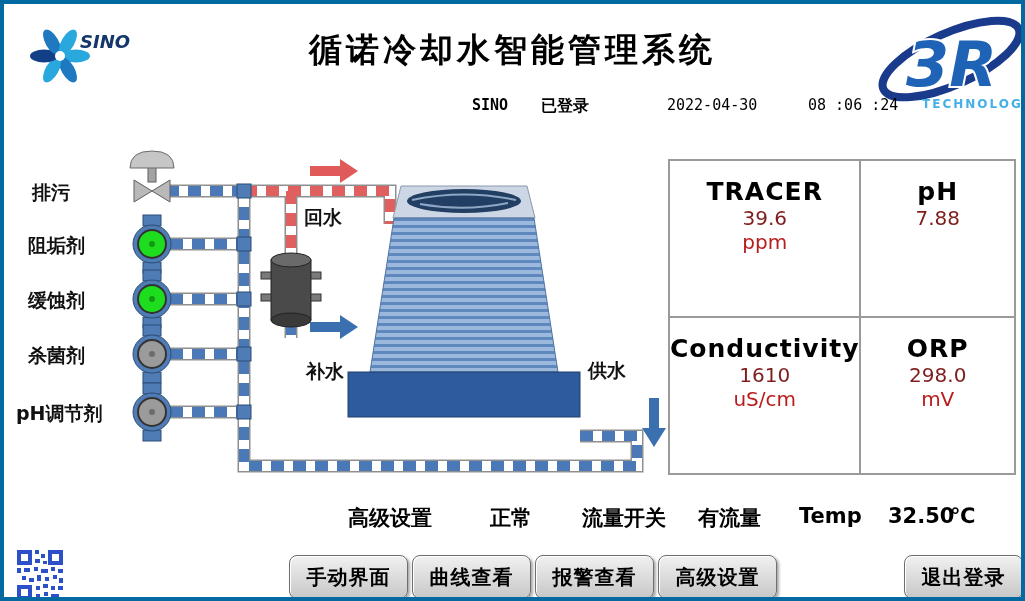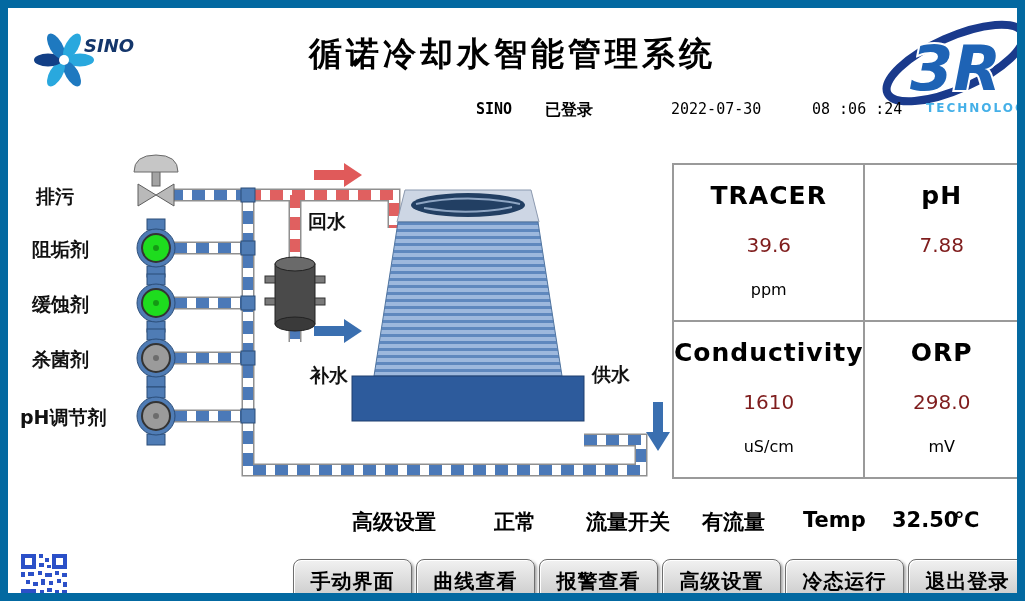--- a/index.html
+++ b/index.html
@@ -1,38 +1,38 @@
 <!DOCTYPE html>
 <html><head>
 <meta charset="utf-8">
 <style>
   *{margin:0;padding:0;box-sizing:border-box}
   html,body{background:#9a9a9a}
   body{font-family:"DejaVu Sans","Liberation Sans",sans-serif;}
-  .screen{position:relative;width:1025px;height:601px;background:#ffffff;overflow:hidden;border:8px solid #0369a1}
+  .screen{position:relative;width:1025px;height:601px;background:#ffffff;overflow:hidden;border:4px solid #0369a1}
   .abs{position:absolute}
 
   .page-title{position:absolute;top:24px;left:0;width:100%;text-align:center;
     font-size:33px;font-weight:700;letter-spacing:4px;color:#000}
 
   .login-row span{position:absolute;top:92px;color:#000}
   .u-mono{font-family:"DejaVu Sans Mono","Liberation Mono",monospace;font-weight:700;font-size:15px}
   .t-mono{font-family:"DejaVu Sans Mono","Liberation Mono",monospace;font-size:15px}
   .cjk16{font-size:16px;font-weight:600}
 
   .dlabel{position:absolute;font-size:19px;font-weight:600;color:#111;white-space:nowrap}
 
   .panel{position:absolute;left:664px;top:155px;width:348px;height:316px;
     display:grid;grid-template-columns:1fr 1fr;grid-template-rows:1fr 1fr;
     border:1px solid #9a9a9a;background:#fff}
   .cell{border:1px solid #9a9a9a;display:flex;flex-direction:column;align-items:center;
-    padding-top:16px;gap:23px}
+    padding-top:16px;}
   .m-name{font-size:25px;font-weight:600;color:#000;letter-spacing:1px}
   .m-value{font-size:20px;color:#7f1d1d}
-  .m-unit{font-size:16px;color:#000000;min-height:18px}
+  .m-unit{font-size:20px;color:#b91c1c;min-height:18px}
 
   .st{position:absolute;top:500px;font-size:21px;font-weight:600;color:#000;white-space:nowrap}
 
   .hmi-btn{position:absolute;top:551px;width:119px;height:44px;
     background:linear-gradient(180deg,#f1f1f1,#c7c7c7);
     border:1px solid #6e6e6e;border-radius:8px;
     box-shadow:inset 1px 1px 0 #ffffff, 2px 2px 3px rgba(0,0,0,.35);
     font-family:inherit;font-size:20px;font-weight:700;color:#000;letter-spacing:1px;cursor:pointer}
 
   svg text{font-family:"DejaVu Sans","Liberation Sans",sans-serif}
@@ -59,21 +59,21 @@
     <ellipse cx="85" cy="55" rx="74" ry="26" fill="none" stroke="#1a3a8c" stroke-width="8" transform="rotate(-24 85 55)"></ellipse>
     <text x="40" y="82" font-size="62" font-style="italic" font-weight="800" fill="#1e63b5" stroke="#ffffff" stroke-width="4" paint-order="stroke">3R</text>
     <text x="56" y="104" font-size="12" font-weight="700" fill="#45b0e8" letter-spacing="2">TECHNOLOGY</text>
   </svg>
 
   <div class="page-title">循诺冷却水智能管理系统</div>
 
   <div class="login-row">
     <span class="u-mono" style="left:468px">SINO</span>
     <span class="cjk16" style="left:537px">已登录</span>
-    <span class="t-mono" style="left:663px">2022-07-30</span>
+    <span class="t-mono" style="left:663px">2022-04-30</span>
     <span class="t-mono" style="left:804px">08 :06 :24</span>
   </div>
 
   <svg class="abs" style="left:0;top:130px" width="665" height="360" viewBox="0 130 665 360">
     <defs>
       <pattern id="louvers" width="10" height="7" patternUnits="userSpaceOnUse">
         <rect width="10" height="7" fill="#9db8dd"></rect>
         <rect y="4" width="10" height="3" fill="#5f88be"></rect>
       </pattern>
     </defs>
@@ -219,21 +219,20 @@
   <span class="st" style="left:578px">流量开关</span>
   <span class="st" style="left:694px">有流量</span>
   <span class="st" style="left:795px">Temp</span>
   <span class="st" style="left:884px">32.50</span>
   <span class="st" style="left:946px">℃</span>
 
   <button class="hmi-btn" style="left:285px">手动界面</button>
   <button class="hmi-btn" style="left:408px">曲线查看</button>
   <button class="hmi-btn" style="left:531px">报警查看</button>
   <button class="hmi-btn" style="left:654px">高级设置</button>
-  <button class="hmi-btn" style="left:777px">冷态运行</button>
   <button class="hmi-btn" style="left:900px">退出登录</button>
 
   <svg class="abs" style="left:13px;top:546px" width="46" height="50" viewBox="0 0 46 50">
     <g fill="#2b50c8" fill-rule="evenodd">
       <path d="M0,0h15v15H0Z M4,4h7v7H4Z"></path>
       <path d="M31,0h15v15H31Z M35,4h7v7h-7Z"></path>
       <path d="M0,35h15v15H0Z M4,39h7v7H4Z"></path>
       <rect x="18" y="0" width="4" height="4"></rect>
       <rect x="24" y="4" width="4" height="4"></rect>
       <rect x="18" y="9" width="5" height="4"></rect>

